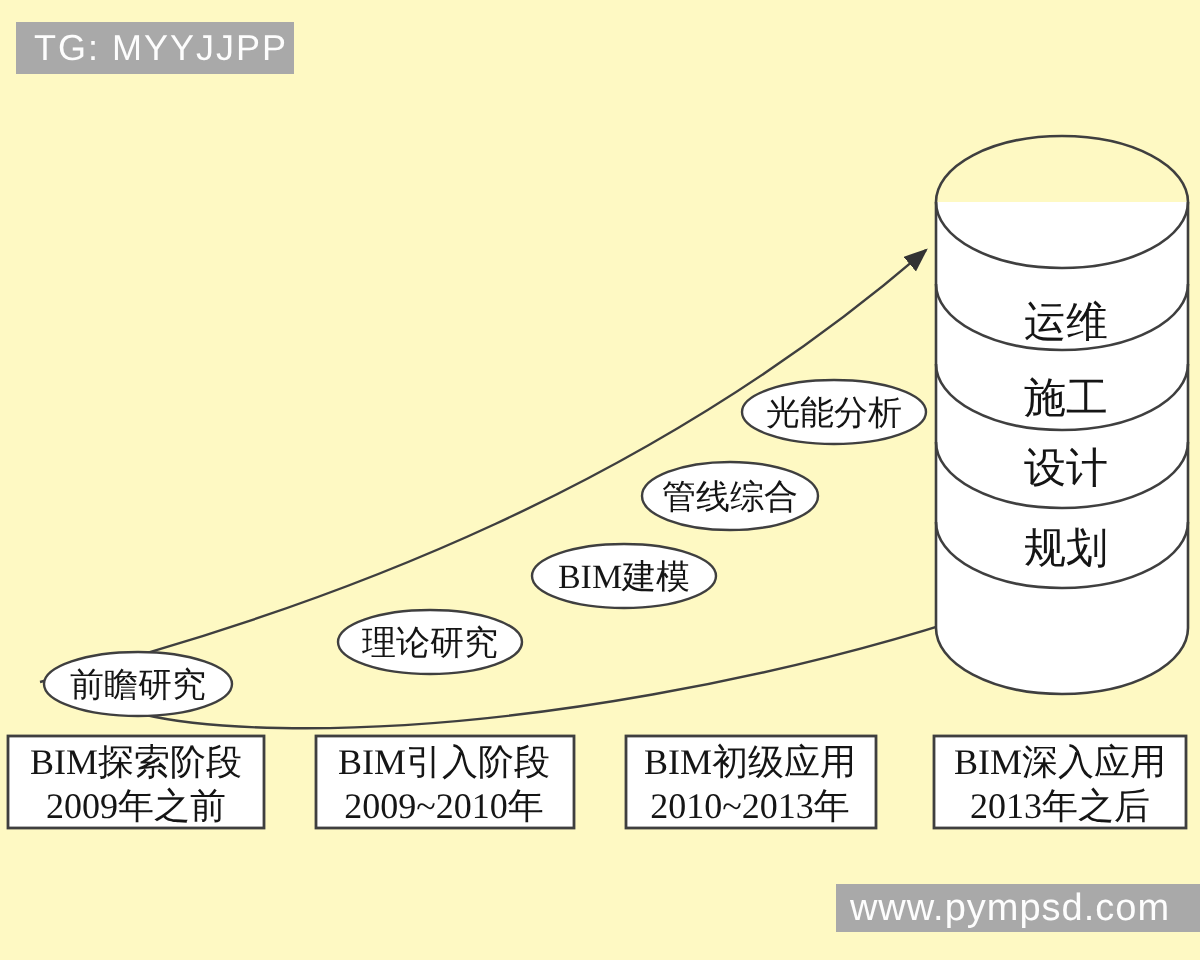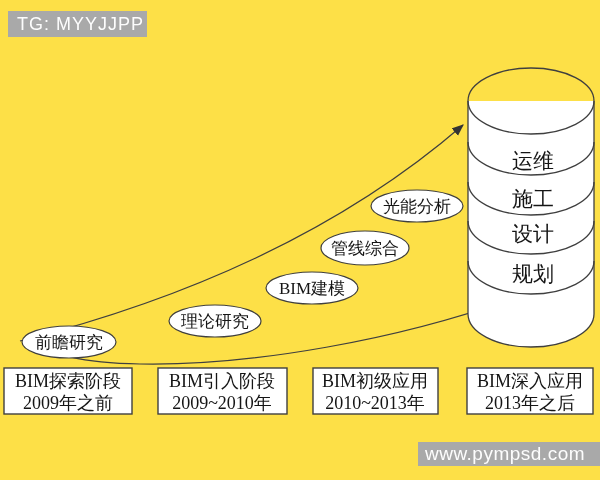--- a/index.html
+++ b/index.html
@@ -1,16 +1,16 @@
 <!DOCTYPE html>
 <html><head>
 <meta charset="utf-8">
 <style>
   html, body { margin: 0; padding: 0; background: #ffffff; }
-  .stage-wrap { width: 600px; height: 480px; position: relative; background: #fde047; overflow: hidden; }
+  .stage-wrap { width: 600px; height: 480px; position: relative; background: #fef9c3; overflow: hidden; }
   svg { display: block; }
 
   .badge-text   { font-family: "Liberation Sans", sans-serif; font-size: 18px; letter-spacing: 1px; }
   .wm-text      { font-family: "Liberation Sans", sans-serif; font-size: 19px; letter-spacing: .5px; }
   .ellipse-label{ font-family: "Liberation Serif", "DejaVu Serif", serif; font-size: 17px; fill: #151515; text-anchor: middle; }
   .cyl-label    { font-family: "Liberation Serif", "DejaVu Serif", serif; font-size: 21px; fill: #151515; text-anchor: middle; }
   .stage-title  { font-family: "Liberation Serif", "DejaVu Serif", serif; font-size: 18px; fill: #151515; text-anchor: middle; }
   .stage-period { font-family: "Liberation Serif", "DejaVu Serif", serif; font-size: 18px; fill: #151515; text-anchor: middle; }
 
   .curve   { fill: none; stroke: #3f3f3f; stroke-width: 1.2; }

